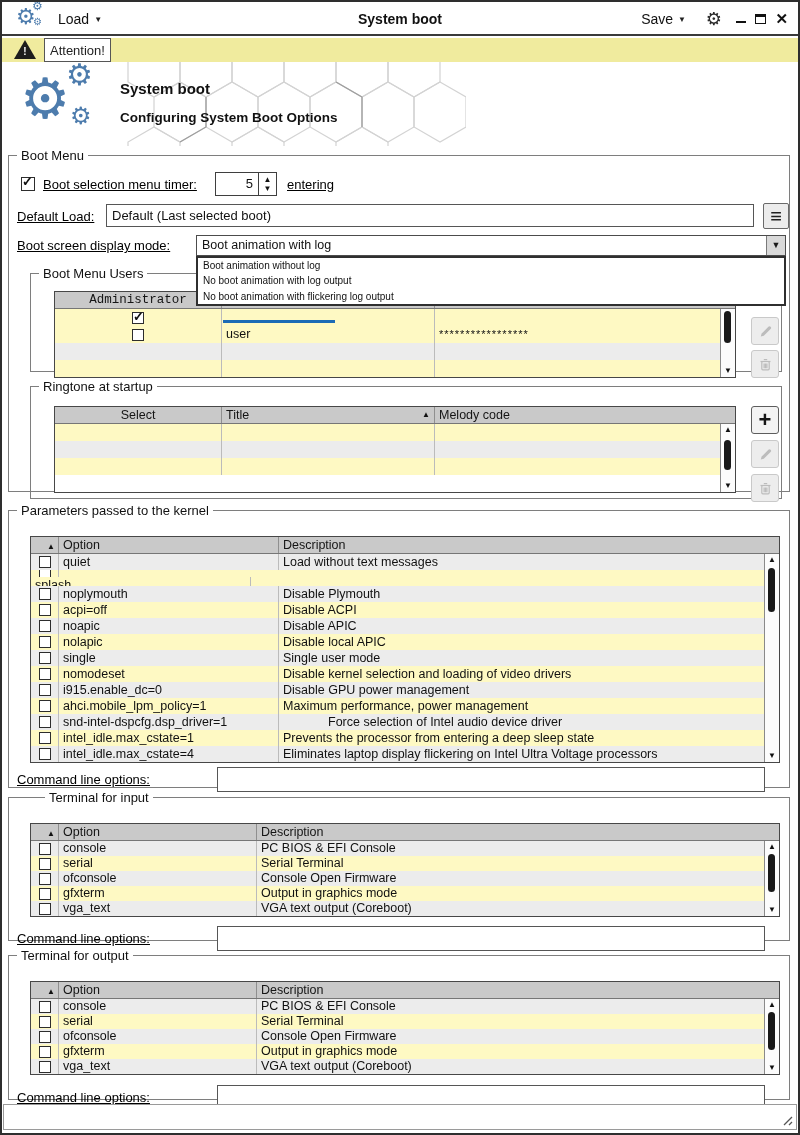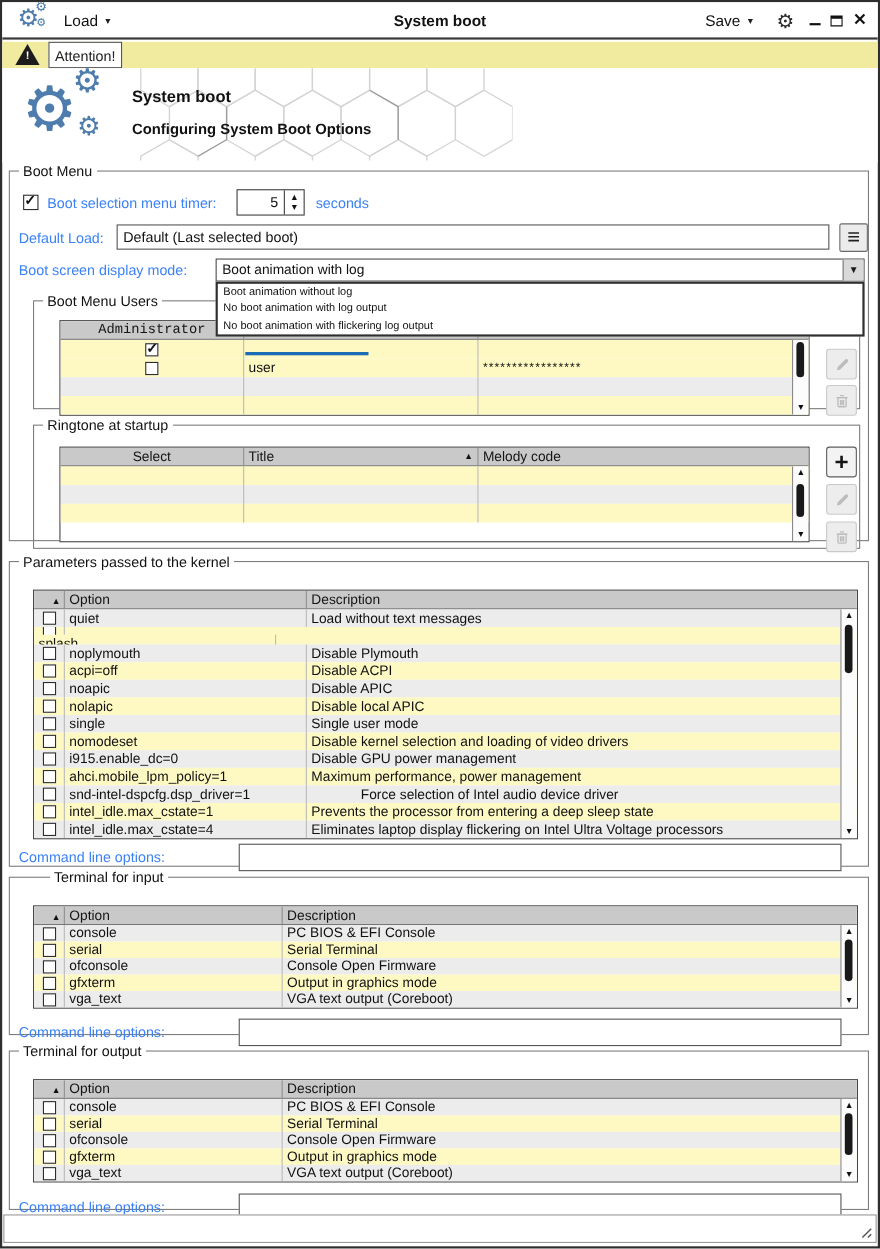--- a/index.html
+++ b/index.html
@@ -36,21 +36,21 @@
   .hexes { position:absolute; left:112px; top:0; z-index:0; }
   .logo { position:absolute; left:18px; top:4px; width:96px; height:78px; color:#4d7cad; z-index:1; }
   .logo .g1{ position:absolute; left:0; top:2px; font-size:56px; line-height:62px; }
   .logo .g2{ position:absolute; left:46px; top:-8px; font-size:30px; line-height:34px; }
   .logo .g3{ position:absolute; left:50px; top:36px; font-size:24px; line-height:28px; }
   .pagehead .t1 { position:absolute; left:118px; top:18px; font-size:15px; font-weight:bold; z-index:1; }
   .pagehead .t2 { position:absolute; left:118px; top:48px; font-size:13.5px; font-weight:bold; z-index:1; }
   
   fieldset { position:absolute; border:1px solid #7e7e7e; background:transparent; }
   legend { font-size:13px; color:#111; padding:0 4px; margin-left:8px; }
-  .lbl { position:absolute; font-size:13px; color:#3b82f6; white-space:nowrap; }
+  .lbl { position:absolute; font-size:13px; color:#000000; white-space:nowrap;text-decoration:underline; }
   .txt { position:absolute; border:1px solid #565656; background:#fff; font-family:"Liberation Sans",sans-serif; font-size:13px; padding:0 5px; color:#111; }
   
   .cb { width:12px; height:12px; border:1.4px solid #2d2d2d; background:#fff; display:inline-block; position:relative; flex:none; }
   .cb.big { width:14px; height:14px; }
   .cb.checked::after { content:"\2713"; position:absolute; left:0px; top:-4px; font-size:13px; font-weight:bold; color:#111; }
   
   .spin { position:absolute; width:62px; height:24px; border:1px solid #3f3f3f; background:#fff; }
   .spin .val { position:absolute; left:0; top:0; width:42px; height:22px; line-height:22px; text-align:right; padding-right:5px; font-size:13px; }
   .spin .btns { position:absolute; right:0; top:0; width:18px; height:22px; border-left:1px solid #3f3f3f; display:flex; flex-direction:column; align-items:center; justify-content:center; }
   .spin .btns span { font-size:8px; line-height:9px; color:#111; }
@@ -155,21 +155,21 @@
 
     <span class="cb big checked" style="position:absolute;left:12px;top:14px;"></span>
     <div class="lbl" style="left:34px;top:14px;">Boot selection menu timer:</div>
     <div class="spin" style="left:206px;top:9px;">
       <div class="val">5</div>
       <div class="btns">
         <span>▲</span>
         <span>▼</span>
       </div>
     </div>
-    <div class="lbl" style="left:278px;top:14px;">seconds</div>
+    <div class="lbl" style="left:278px;top:14px;">entering</div>
 
     <div class="lbl" style="left:8px;top:46px;">Default Load:</div>
     <input class="txt" style="left: 97px; top: 41px; width: 648px; height: 23px;" value="Default (Last selected boot)">
     <div class="menubtn" style="left:754px;top:40px;"><span>≡</span></div>
 
     <div class="lbl" style="left:8px;top:75px;">Boot screen display mode:</div>
     <div class="combo" style="left:187px;top:72px;width:590px;">
       <div class="cv">Boot animation with log</div>
       <div class="cbtn">▼</div>
     </div>

